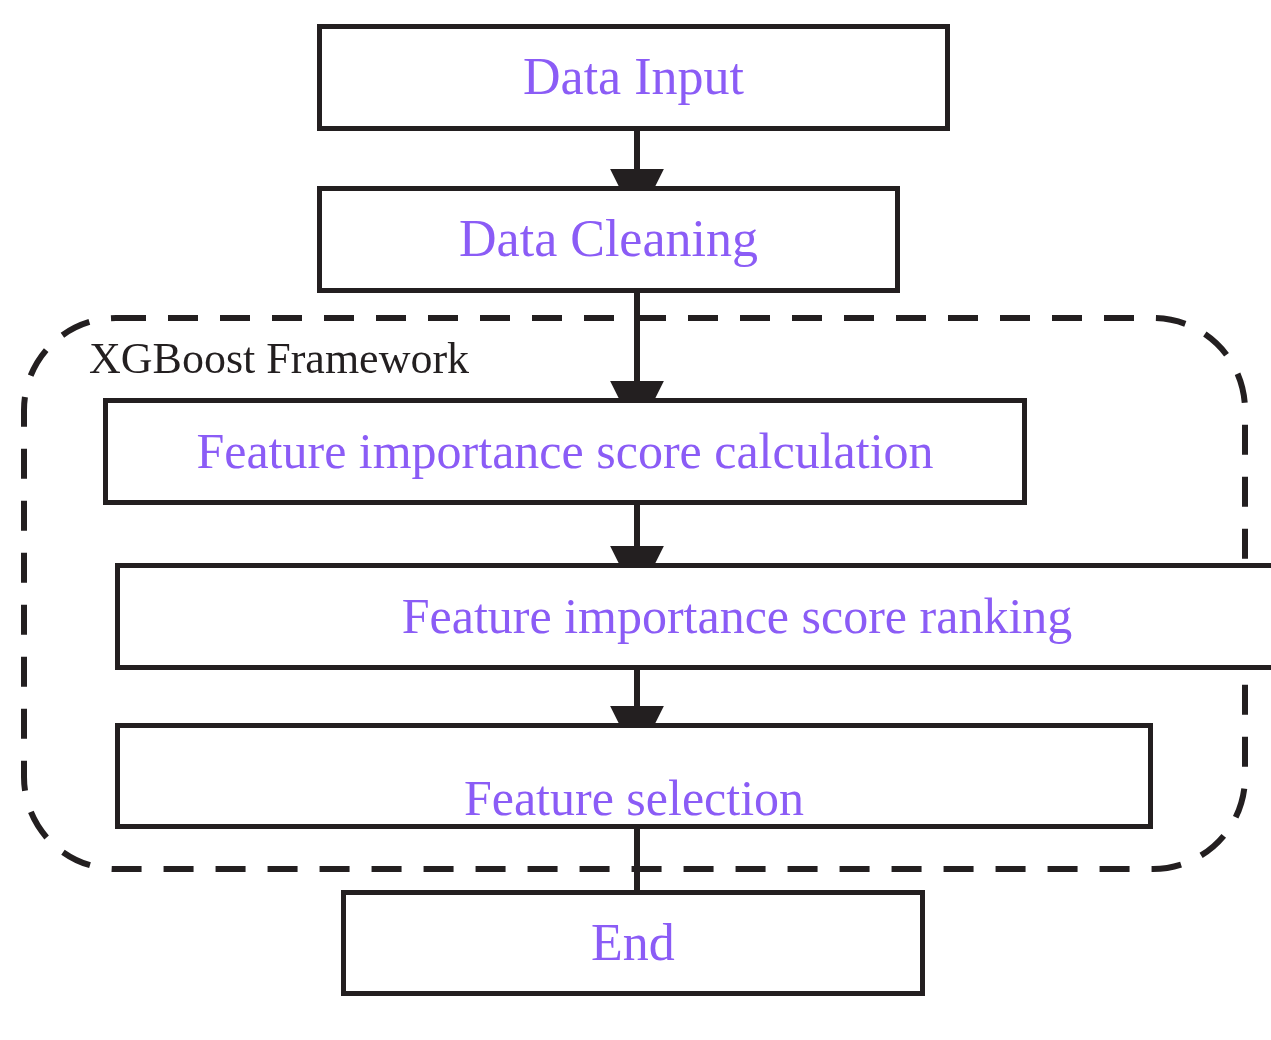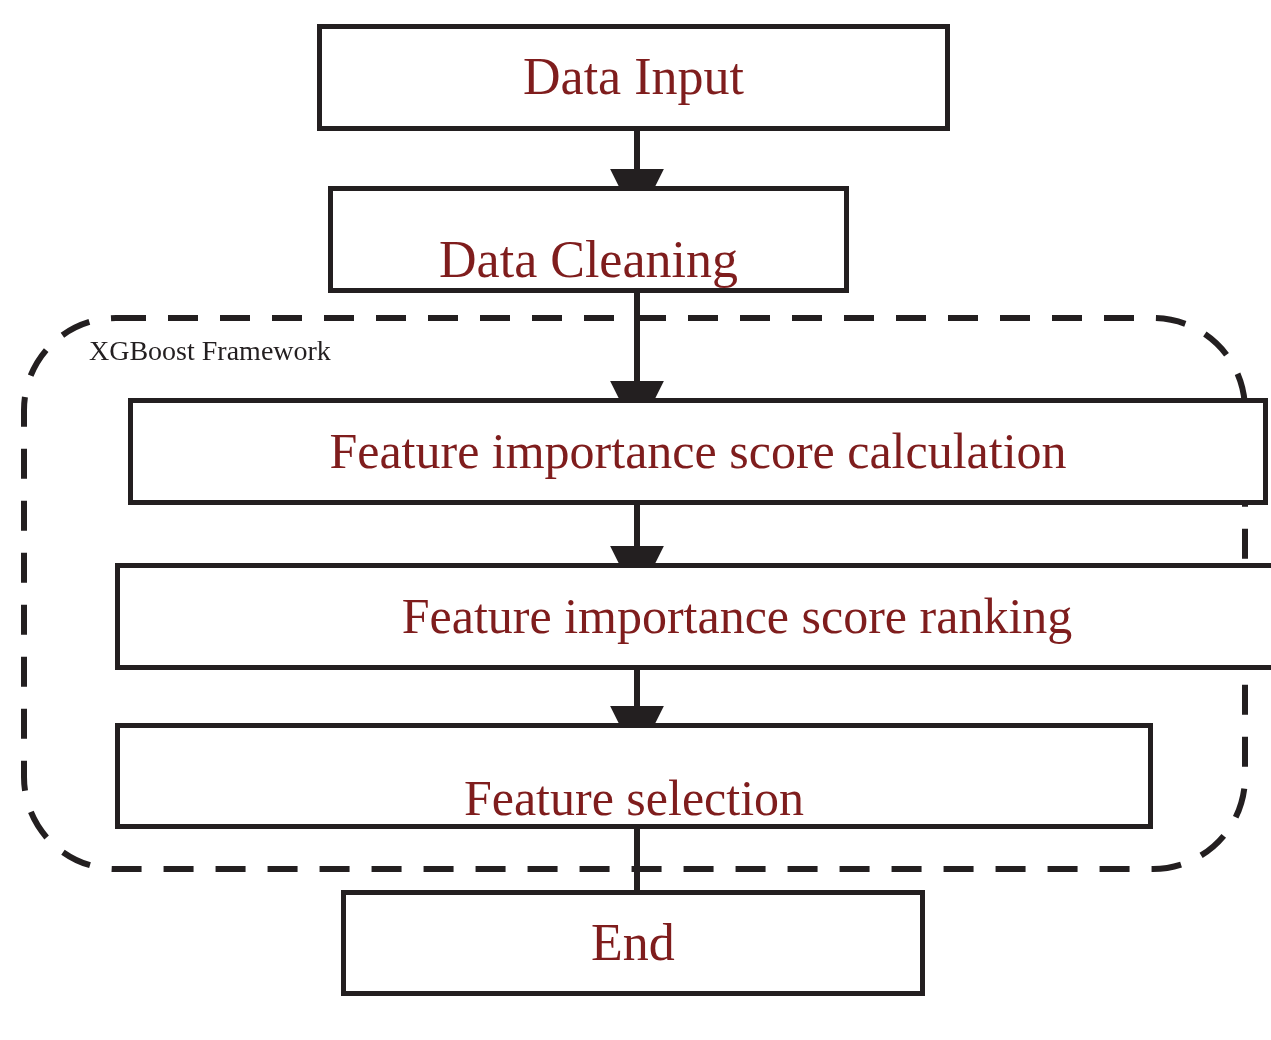--- a/index.html
+++ b/index.html
@@ -28,31 +28,31 @@
   }
   .node-box {
     position: absolute;
     box-sizing: border-box;
     background: #ffffff;
     border: 5px solid #231f20;
     display: flex;
     align-items: center;
     justify-content: center;
     text-align: center;
-    color: #7f1d1d;
+    color: #8b5cf6;
     line-height: 1.05;
     white-space: nowrap;
     z-index: 3;
   }
   .node-box.outer-node { font-size: 52px; }
   .node-box.inner-node { font-size: 50px; }
   .group-label {
     position: absolute;
     color: #231f20;
-    font-size: 28px;
+    font-size: 44px;
     line-height: 1;
     white-space: nowrap;
     z-index: 4;
     background: transparent;
   }
 </style>
 </head>
 <body>
 
 <div id="canvas">
@@ -74,27 +74,27 @@
 
     <line x1="637" y1="670" x2="637" y2="713" stroke="#231f20" stroke-width="6" marker-end="url(#arrowhead)"></line>
 
     <line x1="637" y1="828" x2="637" y2="900" stroke="#231f20" stroke-width="6" marker-end="url(#arrowhead)"></line>
   </svg>
 
   <div class="node-box outer-node" style="left:317px; top:24px; width:633px; height:107px;">
     <span>Data Input</span>
   </div>
 
-  <div class="node-box outer-node" style="left:328px; top:186px; width:521px; height:107px;align-items:flex-end;">
+  <div class="node-box outer-node" style="left:317px; top:186px; width:583px; height:107px;">
     <span>Data Cleaning</span>
   </div>
 
   <div class="group-label" style="left:89px; top:337px;">XGBoost Framework</div>
 
-  <div class="node-box inner-node" style="left:128px; top:398px; width:1140px; height:107px;">
+  <div class="node-box inner-node" style="left:103px; top:398px; width:924px; height:107px;">
     <span>Feature importance score calculation</span>
   </div>
 
   <div class="node-box inner-node" style="left:115px; top:563px; width:1244px; height:107px;">
     <span>Feature importance score ranking</span>
   </div>
 
   <div class="node-box inner-node" style="left:115px; top:723px; width:1038px; height:106px;align-items:flex-end;">
     <span>Feature selection</span>
   </div>

